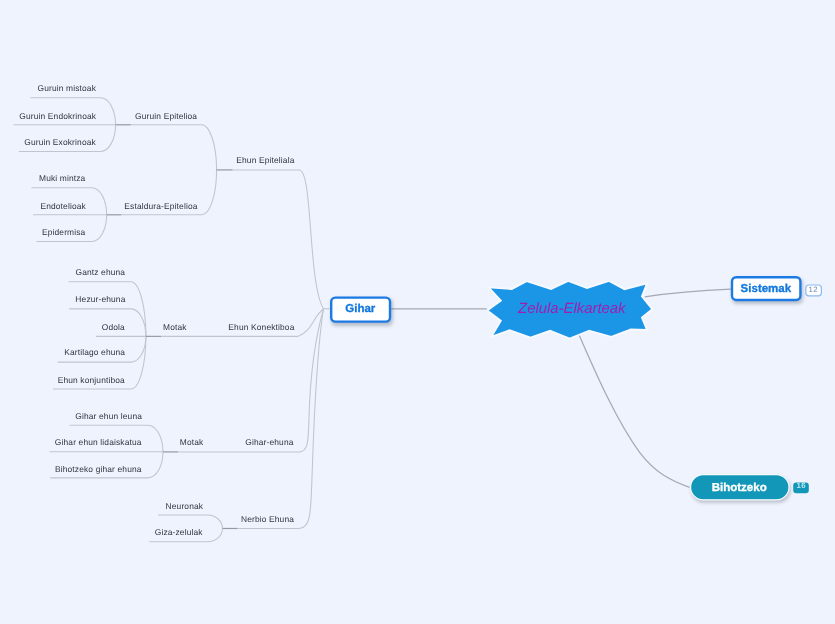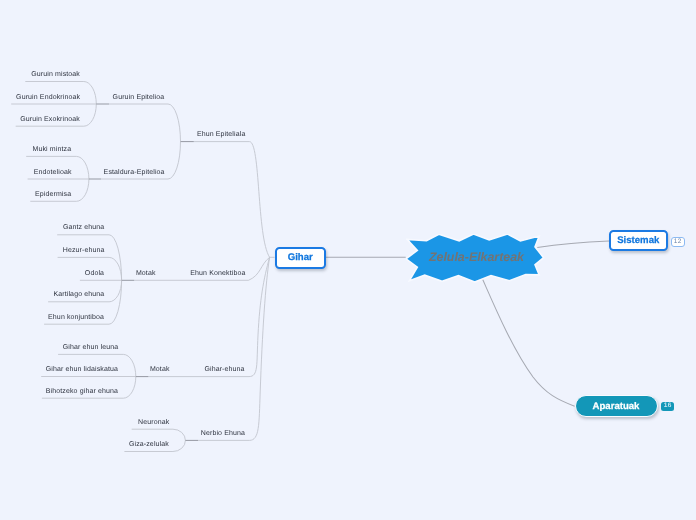--- a/index.html
+++ b/index.html
@@ -15,21 +15,21 @@
   svg.links{position:absolute;left:0;top:0;width:696px;height:520px;}
 
   .lbl{position:absolute;font-size:7px;color:#2f3440;white-space:nowrap;line-height:7px;letter-spacing:0.12px;}
   .lbl.r{transform:translateX(-100%);}
 
   #root-node{position:absolute;left:405.7px;top:233.8px;width:139px;height:49px;}
   #root-node .burst{position:absolute;left:0;top:0;}
   #root-label{
     position:absolute;left:2px;top:-1px;width:137.6px;height:48.1px;
     display:flex;align-items:center;justify-content:center;
-    color:#737373;font-size:12.4px;font-weight:bold;font-style:italic;letter-spacing:0px;
+    color:#a21caf;font-size:12.4px;font-weight:normal;font-style:italic;letter-spacing:0px;
   }
   .boxnode{
     position:absolute;box-sizing:border-box;display:flex;align-items:center;justify-content:center;
     font-weight:bold;font-size:9.6px;-webkit-text-stroke:0.25px currentColor;
   }
   .boxnode.outline{background:#fff;border:2px solid #1b7ae3;border-radius:4.5px;color:#1077de;
     box-shadow:1px 2px 3px rgba(50,60,80,.28);}
   .boxnode.filled{background:#1397b8;border-radius:11px;color:#fff;
     border:1.3px solid #f9fbff;
     box-shadow:1px 2px 3px rgba(50,60,80,.28);}
@@ -94,21 +94,21 @@
   <div class="boxnode outline" style="left:274.5px;top:246.5px;width:51.5px;height:22.5px;">
     <span>Gihar</span>
   </div>
 
   <div class="boxnode outline" style="left:609px;top:230.4px;width:58.5px;height:21px;">
     <span>Sistemak</span>
   </div>
   <div class="badge outline" style="left:670.6px;top:237.0px;width:14.3px;height:9.6px;">12</div>
 
   <div class="boxnode filled" style="left:574.5px;top:395.2px;width:83px;height:22.2px;">
-    <span>Aparatuak</span>
+    <span>Bihotzeko</span>
   </div>
   <div class="badge filled" style="left:661.0px;top:402.2px;width:13.4px;height:8.8px;">16</div>
 
   <div class="lbl r" style="left:80.0px;top:71.1px">Guruin mistoak</div>
   <div class="lbl r" style="left:80.1px;top:93.6px">Guruin Endokrinoak</div>
   <div class="lbl r" style="left:79.9px;top:115.8px">Guruin Exokrinoak</div>
   <div class="lbl r" style="left:71.2px;top:146.0px">Muki mintza</div>
   <div class="lbl r" style="left:71.6px;top:168.6px">Endotelioak</div>
   <div class="lbl r" style="left:71.2px;top:190.9px">Epidermisa</div>
   <div class="lbl r" style="left:104.3px;top:224.4px">Gantz ehuna</div>

